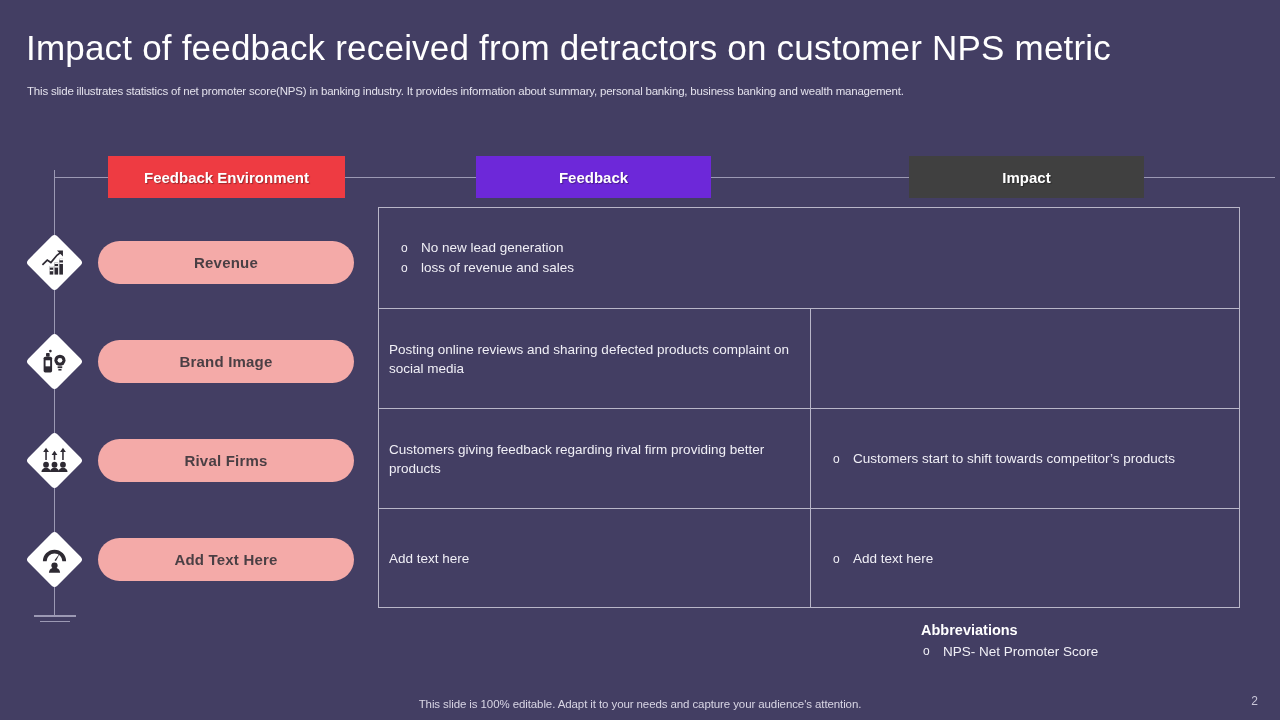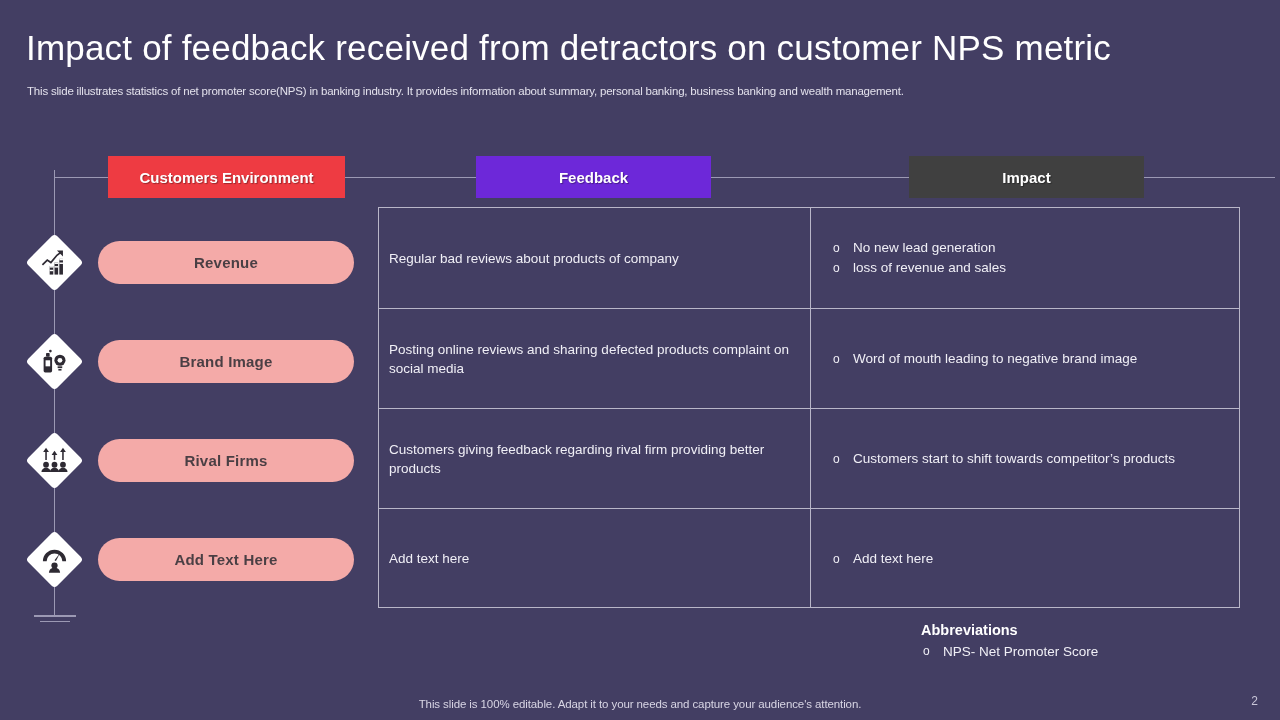--- a/index.html
+++ b/index.html
@@ -127,21 +127,21 @@
 <div id="slide-subtitle">This slide illustrates statistics of net promoter score(NPS) in banking industry. It provides information about summary, personal banking, business banking and wealth management.</div>
 
 <div class="head-rail" id="rail-a"></div>
 <div class="head-rail" id="rail-b"></div>
 <div class="head-rail" id="rail-c"></div>
 <div class="head-rail" id="rail-d"></div>
 <div id="spine"></div>
 <div id="spine-foot-1"></div>
 <div id="spine-foot-2"></div>
 
-<div class="col-head" id="head-business">Customers Environment</div>
+<div class="col-head" id="head-business">Feedback Environment</div>
 <div class="col-head" id="head-feedback">Feedback</div>
 <div class="col-head" id="head-impact">Impact</div>
 
 <div class="row-icon" style="top:236px">
   <div class="diamond"></div>
   <svg width="29" height="29" viewBox="0 0 24 24" fill="#2e2a33">
     <rect x="8" y="15" width="3" height="7"></rect>
       <rect x="12" y="12" width="3" height="10"></rect>
     <rect x="16" y="9" width="3" height="13"></rect>
     <rect x="8" y="15" width="3" height="1.2" fill="#fff"></rect>
@@ -197,40 +197,32 @@
     <path d="M12 12.6 L16.6 6.6 L13.2 13.2 Z"></path>
     <circle cx="12" cy="17" r="2.6"></circle>
     <path d="M7.4 23c0-2.6 2-4.2 4.6-4.2s4.6 1.6 4.6 4.2z"></path>
   </svg>
 </div>
 <div class="row-pill" style="top:538px">Add Text Here</div>
 
 <div id="matrix">
 
   <div class="mrow">
-    <div class="mcell-fb">
-      <div class="cell-text">Regular bad reviews about products of company</div>
-    </div>
     <div class="mcell-im">
       <ul class="bullets">
         <li>No new lead generation</li>
         <li>loss of revenue and sales</li>
       </ul>
     </div>
   </div>
 
   <div class="mrow">
     <div class="mcell-fb">
       <div class="cell-text">Posting online reviews and sharing defected products complaint on social media</div>
     </div>
-    <div class="mcell-im">
-      <ul class="bullets">
-        <li>Word of mouth leading to negative brand image</li>
-      </ul>
-    </div>
   </div>
 
   <div class="mrow">
     <div class="mcell-fb">
       <div class="cell-text">Customers giving feedback regarding rival firm providing better products</div>
     </div>
     <div class="mcell-im">
       <ul class="bullets">
         <li>Customers start to shift towards competitor’s products</li>
       </ul>

